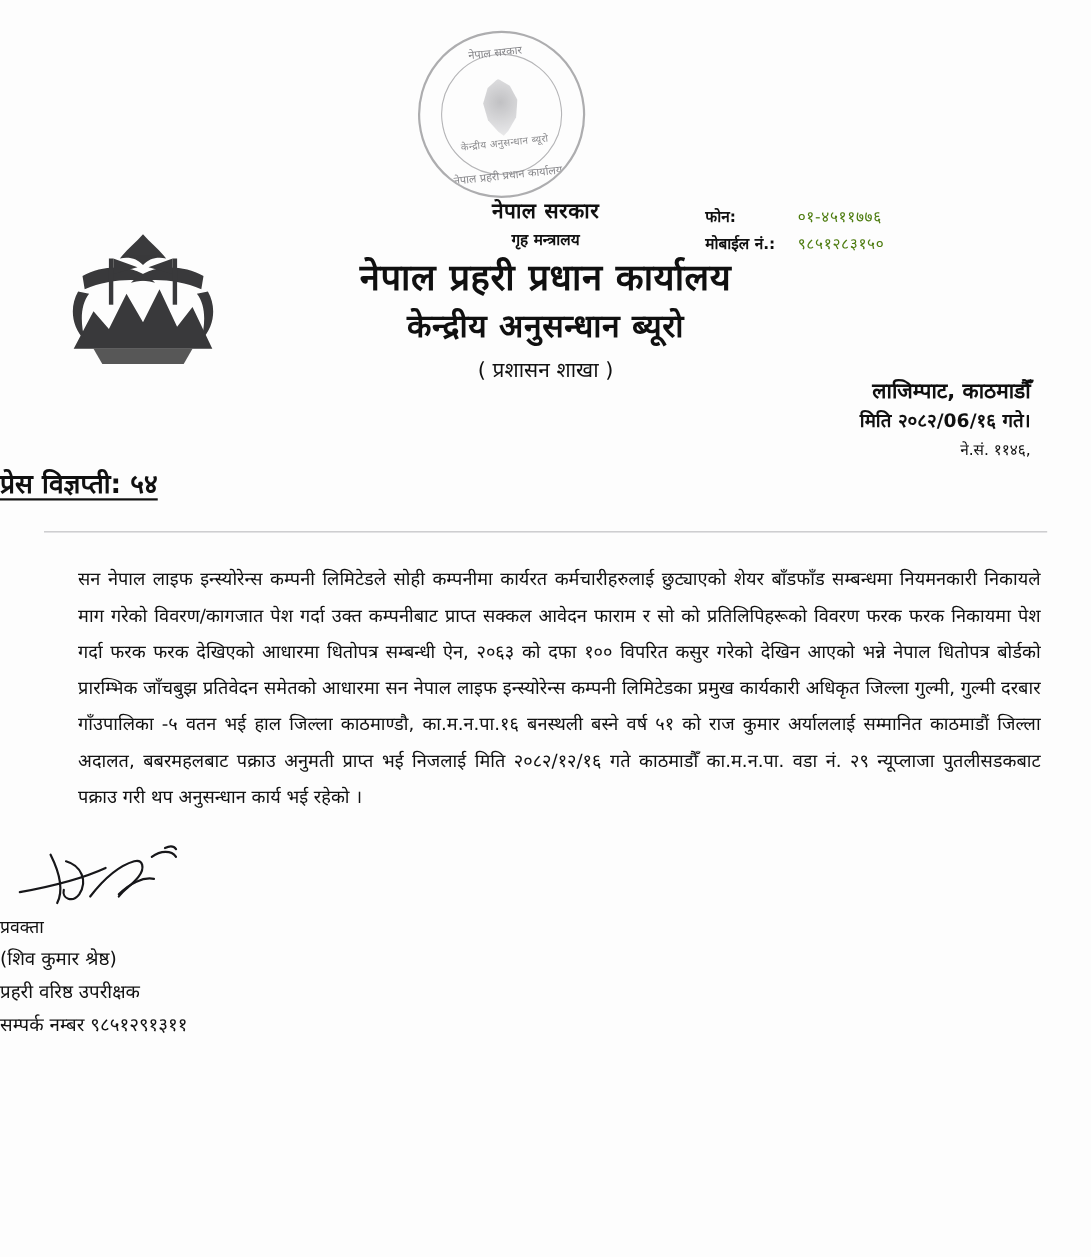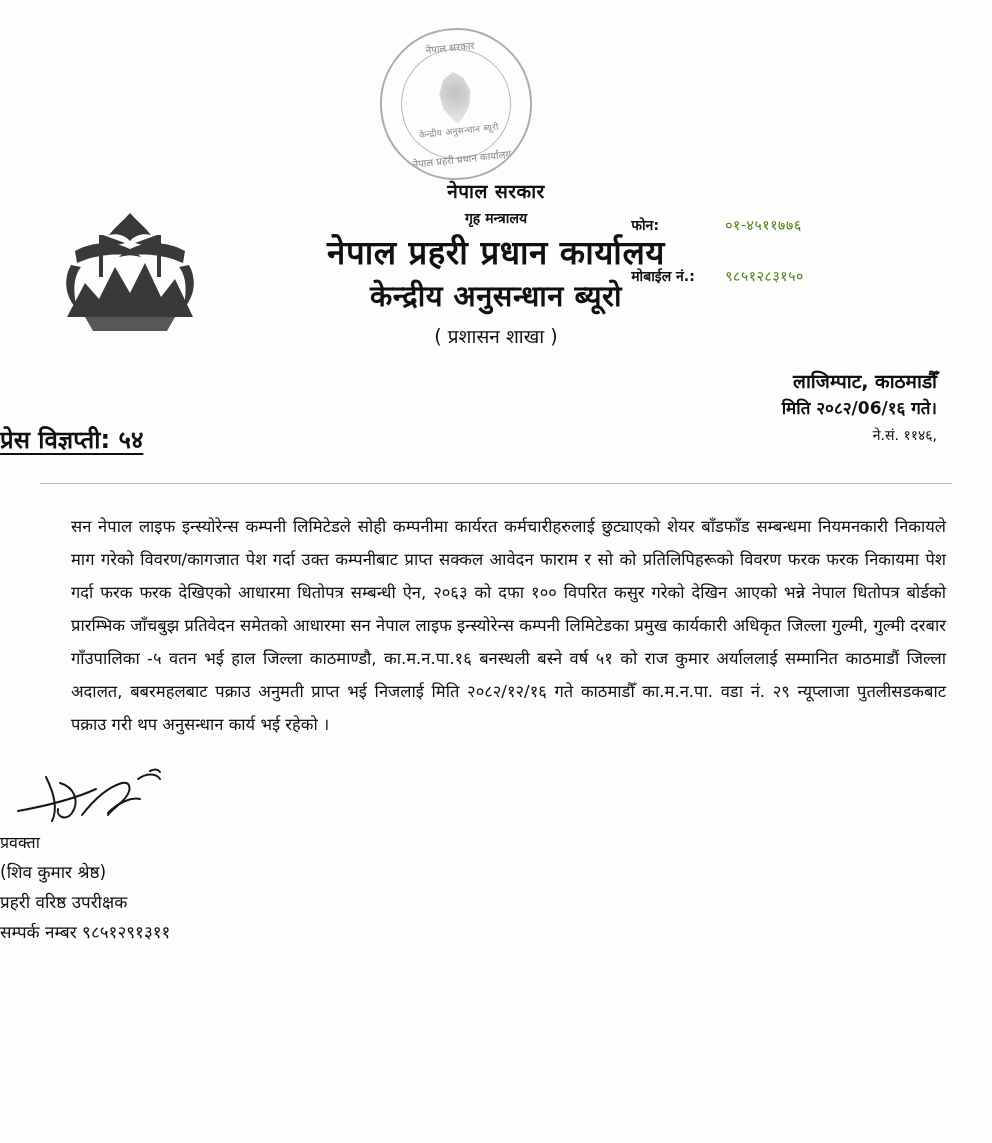--- a/index.html
+++ b/index.html
@@ -128,37 +128,35 @@
   
   .contact {
     position: absolute;
     right: 188px;
     top: 186px;
     font-size: 14px;
     line-height: 24px;
   }
   .contact-row {
     display: flex;
-    gap: 10px;
-    margin-top: 27px;
   }
   .contact-label {
     width: 84px;
     font-weight: bold;
   }
   .contact-value {
     color: #4d7c0f;
     letter-spacing: .6px;
   }
 
   
   .addr {
     position: absolute;
     right: 55px;
-    top: 368px;
+    top: 343px;
     text-align: right;
     font-size: 17px;
     line-height: 27px;
   }
   .addr .addr-place { font-weight: bold; font-size: 19px; }
   .addr .addr-date { font-weight: bold; font-size: 17px; }
   .addr .addr-ref { font-size: 14px; }
 
   
   .press-no {

